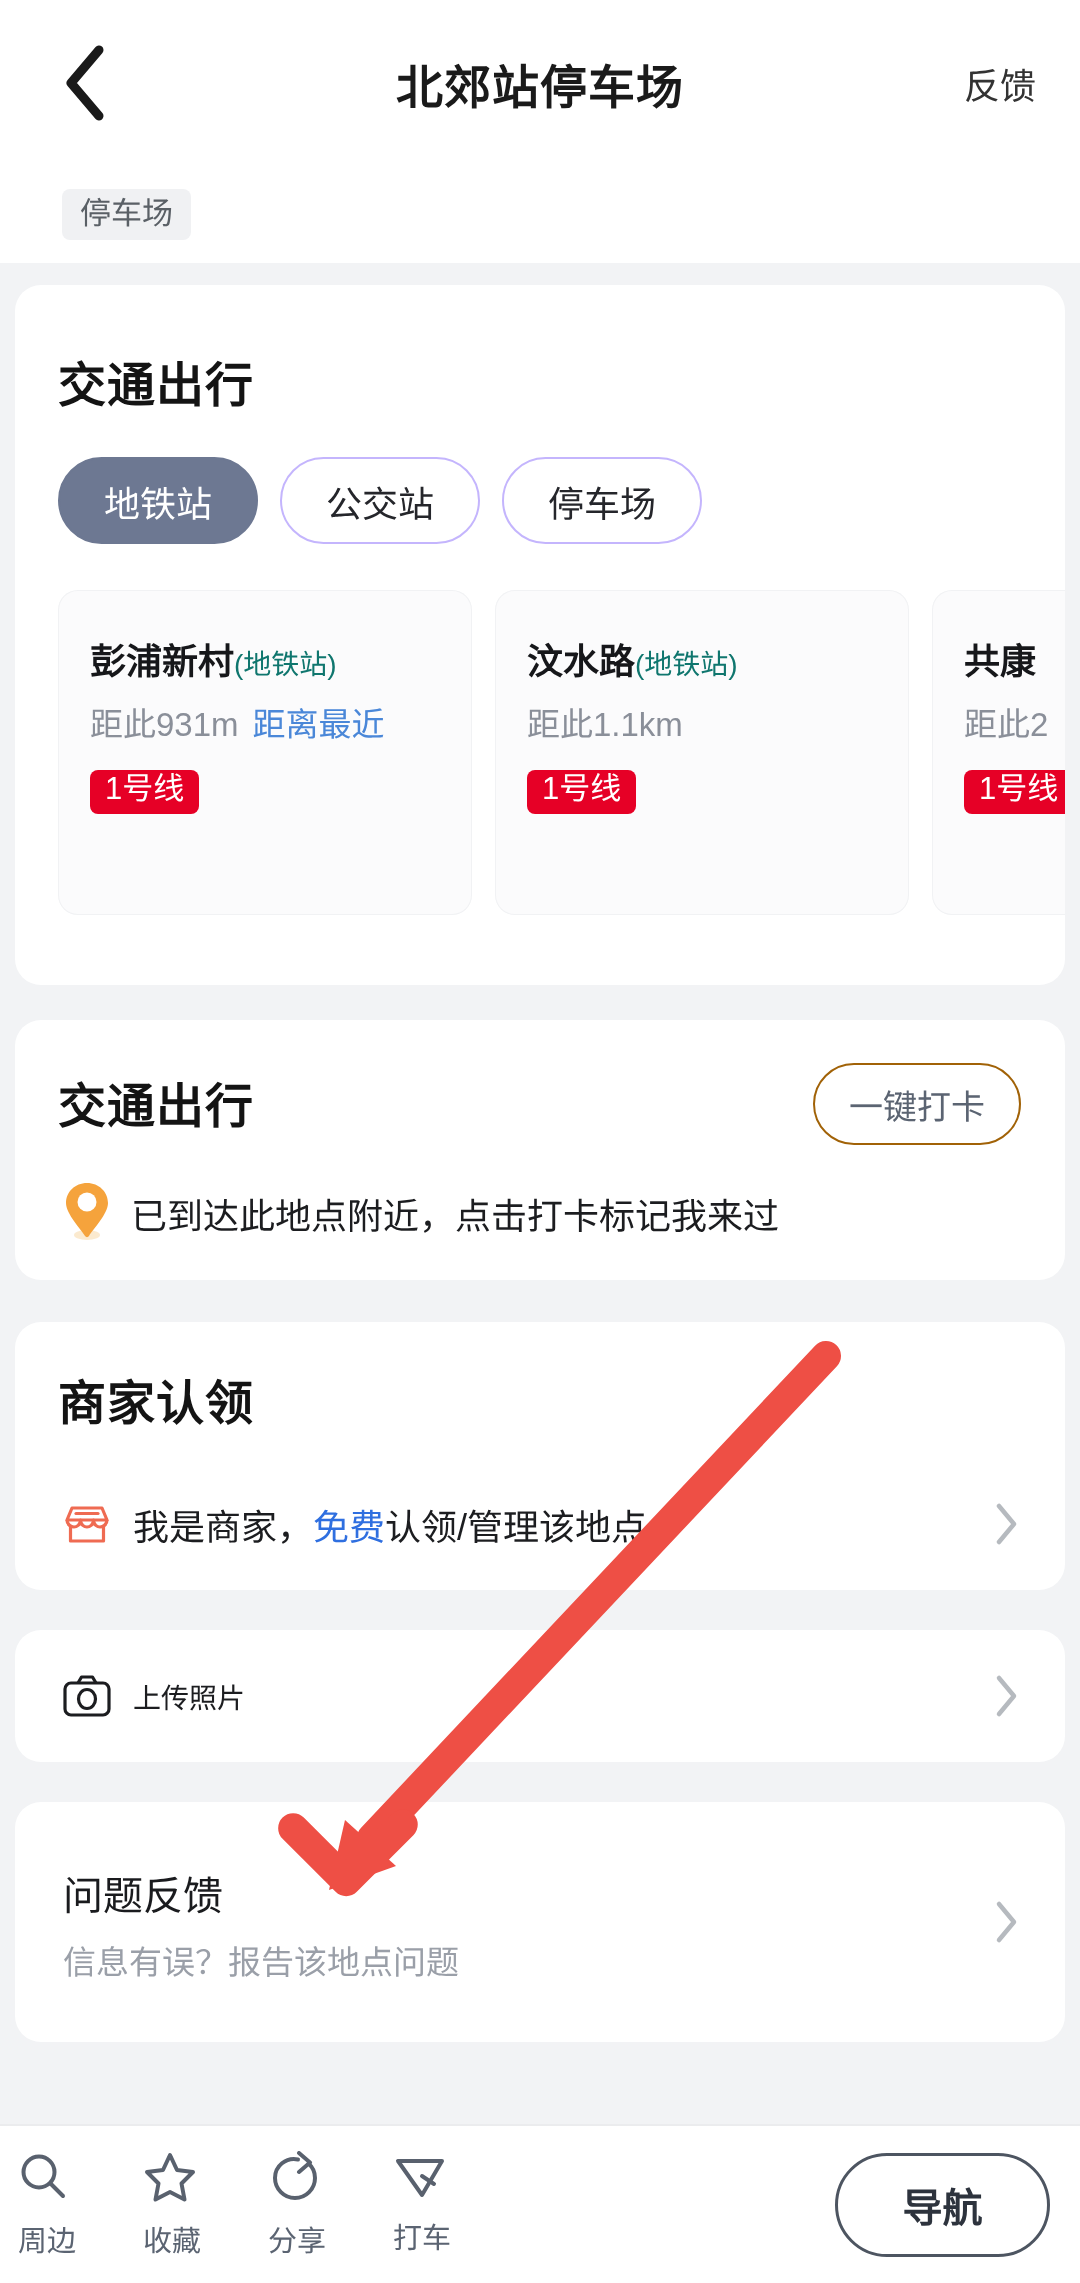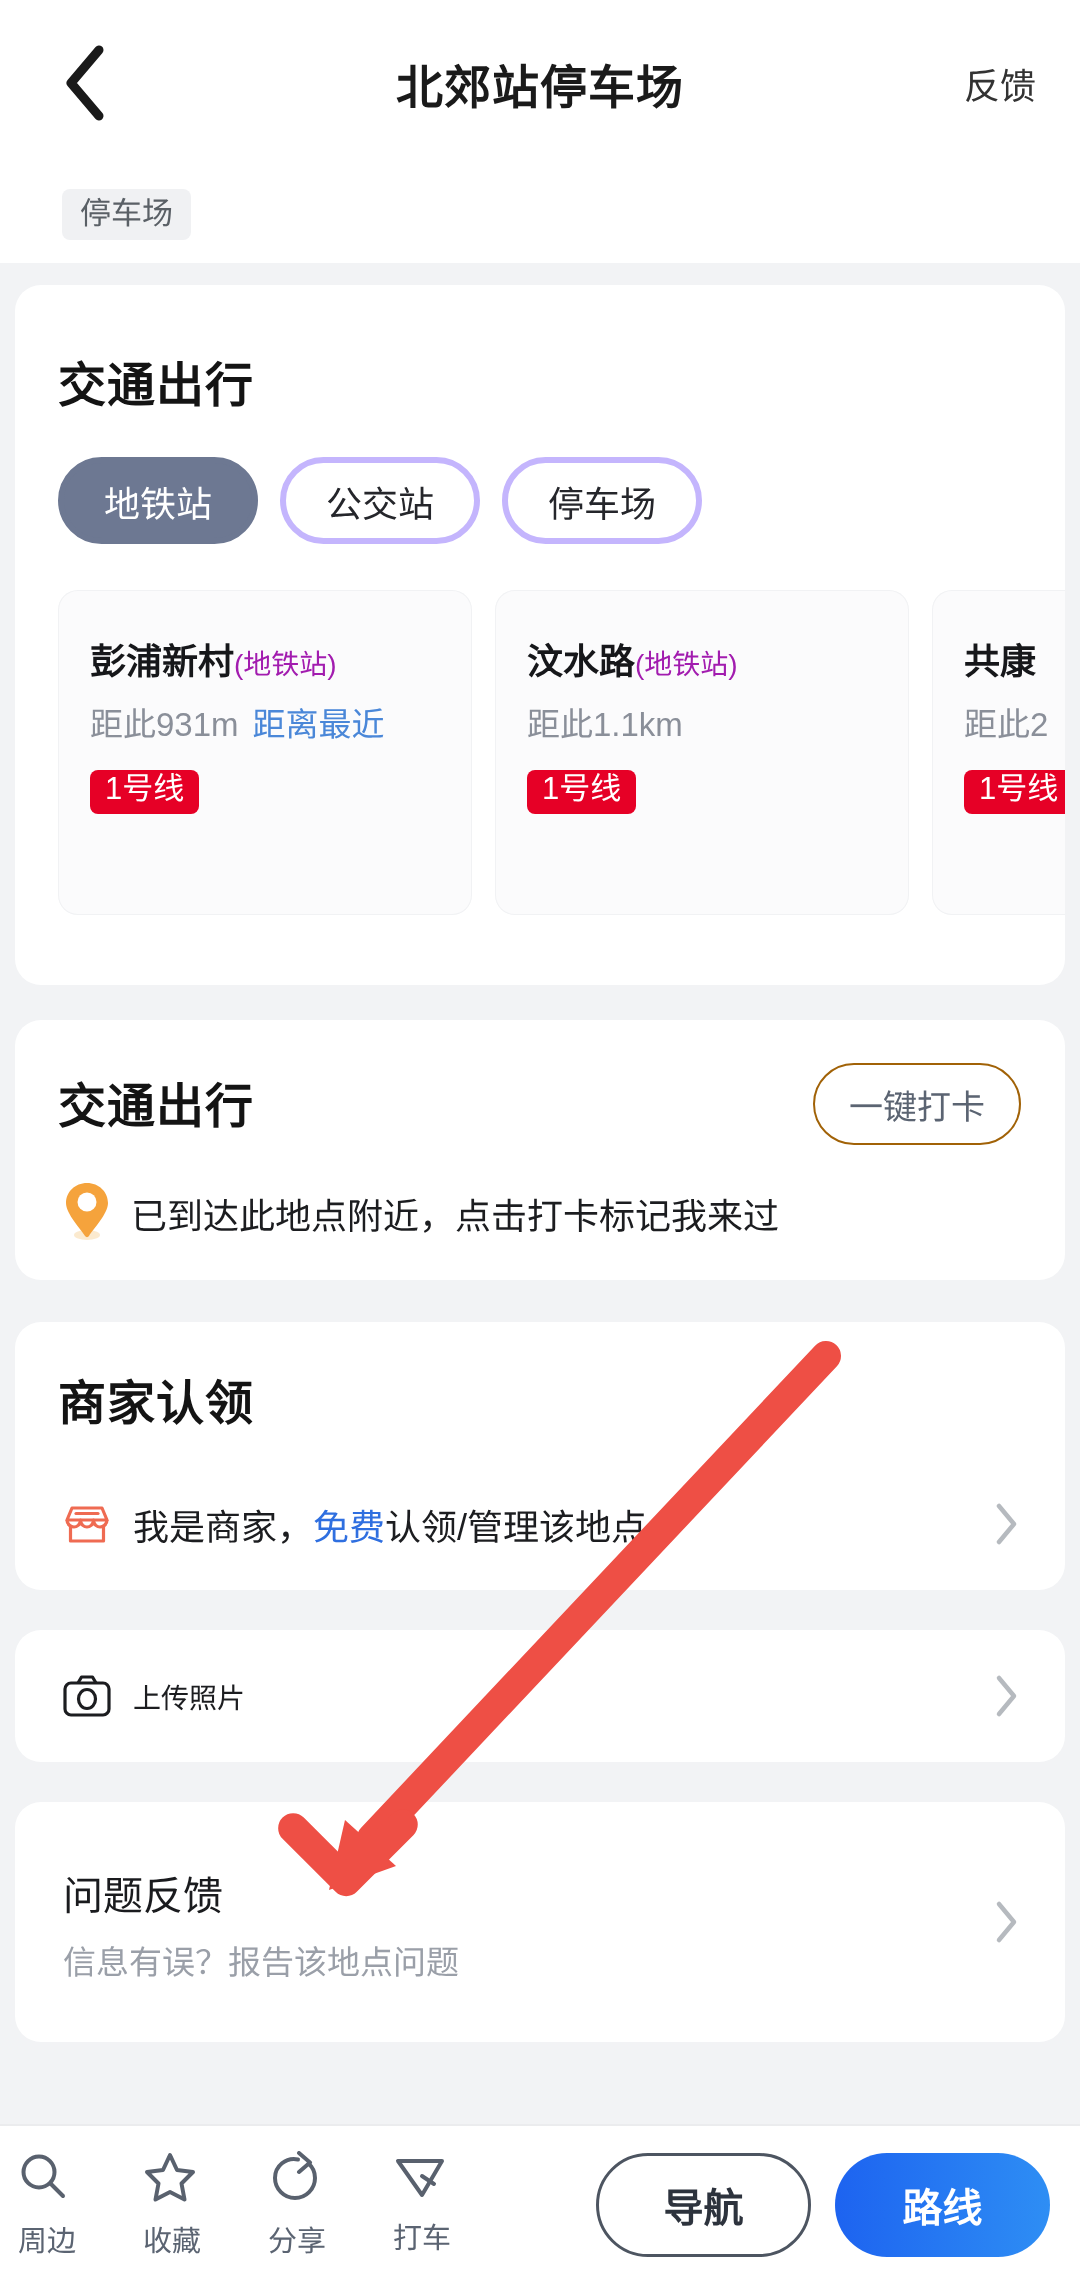--- a/index.html
+++ b/index.html
@@ -55,40 +55,40 @@
   }
   #card-traffic .sec-title { position: absolute; top: 61px; left: 43px; }
 
   .tab-row {
     position: absolute; top: 172px; left: 43px; display: flex; gap: 22px;
   }
   .tab {
     height: 87px; min-width: 200px; padding: 0 28px;
     border-radius: 44px; display: flex; align-items: center; justify-content: center;
     font-size: 36px; color: #25262b; background: #ffffff;
-    border: 6px solid #c4b5fd; cursor: pointer; white-space: nowrap;
+    border: 2px solid #c4b5fd; cursor: pointer; white-space: nowrap;
   }
   .tab.active {
     background: #6d7892; border-color: #6d7892; color: #ffffff; font-weight: 500;
   }
 
   .station-scroll {
     position: absolute; top: 305px; left: 43px; right: 0; height: 345px;
     display: flex; gap: 23px; overflow: hidden;
   }
   .station-card {
     flex: 0 0 auto; width: 414px; height: 325px;
     background: #fbfbfc; border-radius: 20px; position: relative;
     box-shadow: 0 0 0 1px #f1f2f4 inset;
   }
   .st-name {
     position: absolute; top: 42px; left: 32px; right: 10px;
     font-size: 36px; font-weight: 700; color: #16171a; white-space: nowrap;
   }
-  .st-name .sub { font-size: 28px; font-weight: 400; color: #a21caf; }
+  .st-name .sub { font-size: 28px; font-weight: 400; color: #0f766e; }
   .st-dist {
     position: absolute; top: 108px; left: 32px; right: 10px;
     font-size: 33px; color: #8a8f99; white-space: nowrap;
   }
   .st-dist .nearest { color: #4a87d8; margin-left: 14px; }
   .st-line {
     position: absolute; top: 180px; left: 32px;
     background: #e60026; color: #ffffff; font-size: 31px;
     border-radius: 8px; padding: 3px 15px 10px 15px; line-height: 1;
     white-space: nowrap;
@@ -346,21 +346,20 @@
         <svg width="54" height="46" viewBox="0 0 54 46" fill="none">
           <path d="M5 7 H49 L29 41 Z" stroke="#59616e" stroke-width="4" stroke-linejoin="round" fill="none"></path>
           <path d="M29 22 L41 30" stroke="#59616e" stroke-width="4" stroke-linecap="round"></path>
         </svg>
       </span>
       <span class="bb-label">打车</span>
     </div>
 
     <div class="bb-actions">
       <div class="btn-nav">导航</div>
-      <div class="btn-route">路线</div>
     </div>
   </div>
 
   <svg class="annot" viewBox="0 0 1080 2283">
     <g>
       <line x1="826" y1="1356" x2="372" y2="1838" stroke="#ee4f45" stroke-width="30" stroke-linecap="round"></line>
       <path d="M329 1890 L345 1820 L396 1866 Z" fill="#ee4f45"></path>
       <path d="M325 1805 L325 1880 L405 1880" stroke="#ee4f45" stroke-width="30" stroke-linecap="round" stroke-linejoin="round" fill="none" transform="rotate(-45 337 1855)"></path>
     </g>
   </svg>

